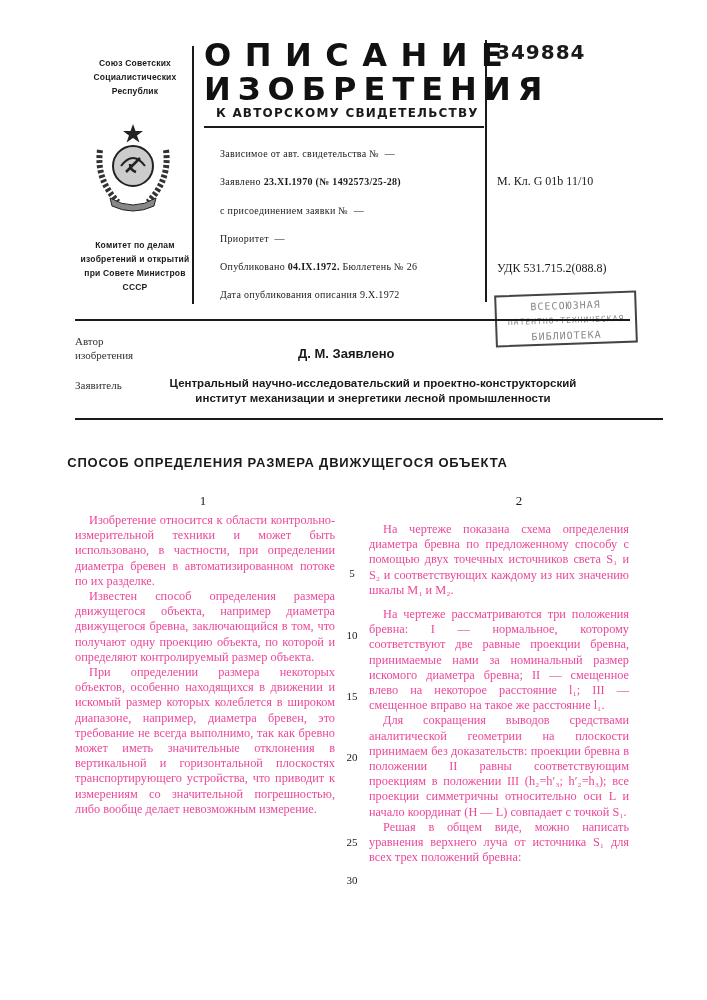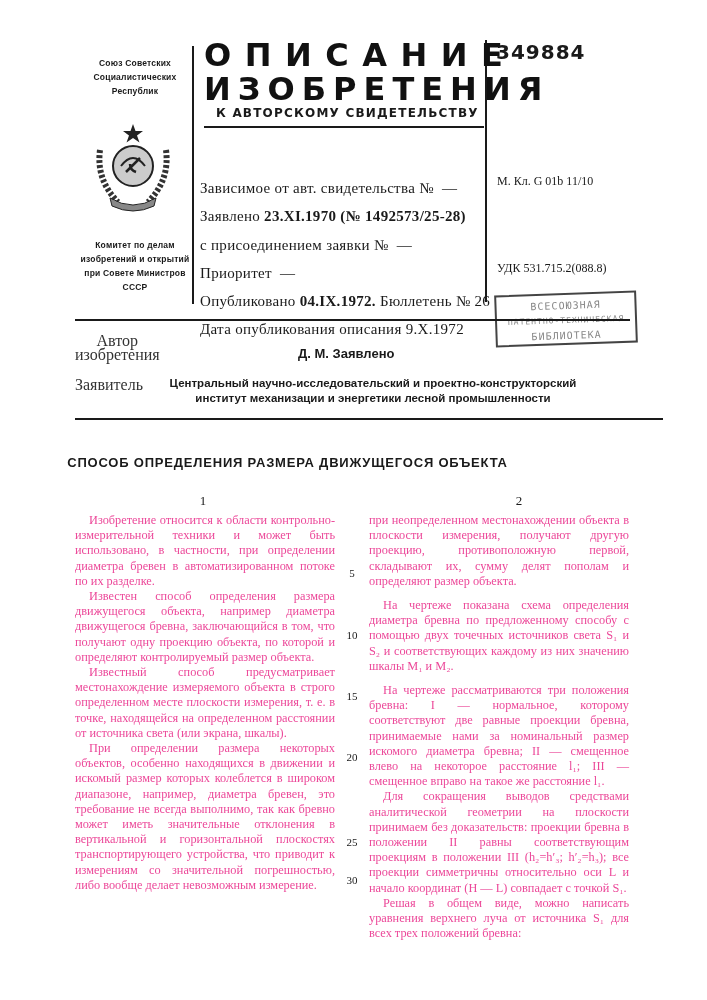--- a/index.html
+++ b/index.html
@@ -35,37 +35,37 @@
       font-family: "DejaVu Sans", "Liberation Sans", sans-serif;
       font-weight: bold; font-size: 12px; letter-spacing: 1.2px;
     }
     .title-rule { left: 204px; top: 126px; width: 280px; height: 2px; background: #1a1a1a; }
     .patent-no {
       left: 496px; top: 40px;
       font-family: "DejaVu Sans", "Liberation Sans", sans-serif;
       font-weight: bold; font-size: 20px; letter-spacing: 1px;
     }
     
-    .meta { left: 200px; font-size: 15px; white-space: nowrap; letter-spacing: 0.3px; margin-top: 32px; }
+    .meta { left: 220px; font-size: 10px; white-space: nowrap; letter-spacing: 0.3px; }
     .meta b { font-weight: bold; }
     .cls { left: 497px; font-size: 12px; white-space: nowrap; }
     
     .stamp {
       left: 495px; top: 293px; width: 142px; height: 52px;
       border: 2px solid #444; transform: rotate(-2deg);
       font-family: "DejaVu Sans Mono", monospace; font-size: 10px; color: #888;
       text-align: center; line-height: 15px; padding-top: 3px; box-sizing: border-box;
       letter-spacing: 1px;
     }
     
     .hrule { background: #1a1a1a; height: 2px; }
     .hr1 { left: 75px; top: 319px; width: 555px; }
     .hr2 { left: 75px; top: 418px; width: 588px; }
     
-    .label-sm { left: 75px; font-size: 16px; line-height: 14px; color: #333; text-align: center; }
+    .label-sm { left: 75px; font-size: 11px; line-height: 14px; color: #333; }
     .author-name { left: 298px; top: 367px; font-size: 13px; font-weight: bold; font-family: "Liberation Sans", sans-serif; }
     .applicant {
       left: 158px; top: 376px; width: 430px; text-align: center;
       font-family: "Liberation Sans", sans-serif; font-weight: bold;
       font-size: 11.5px; line-height: 15px;
     }
     .doc-title {
       left: 0; width: 575px; top: 455px; text-align: center;
       font-family: "Liberation Sans", sans-serif; font-weight: bold;
       font-size: 13px; letter-spacing: 0.8px;
@@ -170,30 +170,28 @@
 <div class="abs hrule hr2"></div>
 
 <div class="abs doc-title">СПОСОБ ОПРЕДЕЛЕНИЯ РАЗМЕРА ДВИЖУЩЕГОСЯ ОБЪЕКТА</div>
 
 <div class="abs col-num" style="left:188px; top:493px;">1</div>
 <div class="abs col-num" style="left:504px; top:493px;">2</div>
 
 <div class="abs col col-left">
   <p>Изобретение относится к области контрольно-измерительной техники и может быть использовано, в частности, при определении диаметра бревен в автоматизированном потоке по их разделке.</p>
   <p>Известен способ определения размера движущегося объекта, например диаметра движущегося бревна, заключающийся в том, что получают одну проекцию объекта, по которой и определяют контролируемый размер объекта.</p>
-  <p>Известный способ предусматривает местонахождение измеряемого объекта в строго определенном месте плоскости измерения, т. е. в точке, находящейся на определенном расстоянии от источника света (или экрана, шкалы).</p>
   <p>При определении размера некоторых объектов, особенно находящихся в движении и искомый размер которых колеблется в широком диапазоне, например, диаметра бревен, это требование не всегда выполнимо, так как бревно может иметь значительные отклонения в вертикальной и горизонтальной плоскостях транспортирующего устройства, что приводит к измерениям со значительной погрешностью, либо вообще делает невозможным измерение.</p>
 </div>
 
 <div class="abs lnum" style="top:567px;">5</div>
 <div class="abs lnum" style="top:629px;">10</div>
 <div class="abs lnum" style="top:690px;">15</div>
 <div class="abs lnum" style="top:751px;">20</div>
 <div class="abs lnum" style="top:812px;margin-top:24px;">25</div>
 <div class="abs lnum" style="top:874px;">30</div>
 
 <div class="abs col col-right">
-  <p style="text-indent:0;">при неопределенном местонахождении объекта в плоскости измерения, получают другую проекцию, противоположную первой, складывают их, сумму делят пополам и определяют размер объекта.</p>
   <p class="gap">На чертеже показана схема определения диаметра бревна по предложенному способу с помощью двух точечных источников света S₁ и S₂ и соответствующих каждому из них значению шкалы M₁ и M₂.</p>
   <p class="gap">На чертеже рассматриваются три положения бревна: I — нормальное, которому соответствуют две равные проекции бревна, принимаемые нами за номинальный размер искомого диаметра бревна; II — смещенное влево на некоторое расстояние l₁; III — смещенное вправо на такое же расстояние l₁.</p>
   <p>Для сокращения выводов средствами аналитической геометрии на плоскости принимаем без доказательств: проекции бревна в положении II равны соответствующим проекциям в положении III (h₂=h′₃; h′₂=h₃); все проекции симметричны относительно оси L и начало координат (H — L) совпадает с точкой S₁.</p>
   <p>Решая в общем виде, можно написать уравнения верхнего луча от источника S₁ для всех трех положений бревна:</p>
 </div>
 
 </body></html>

